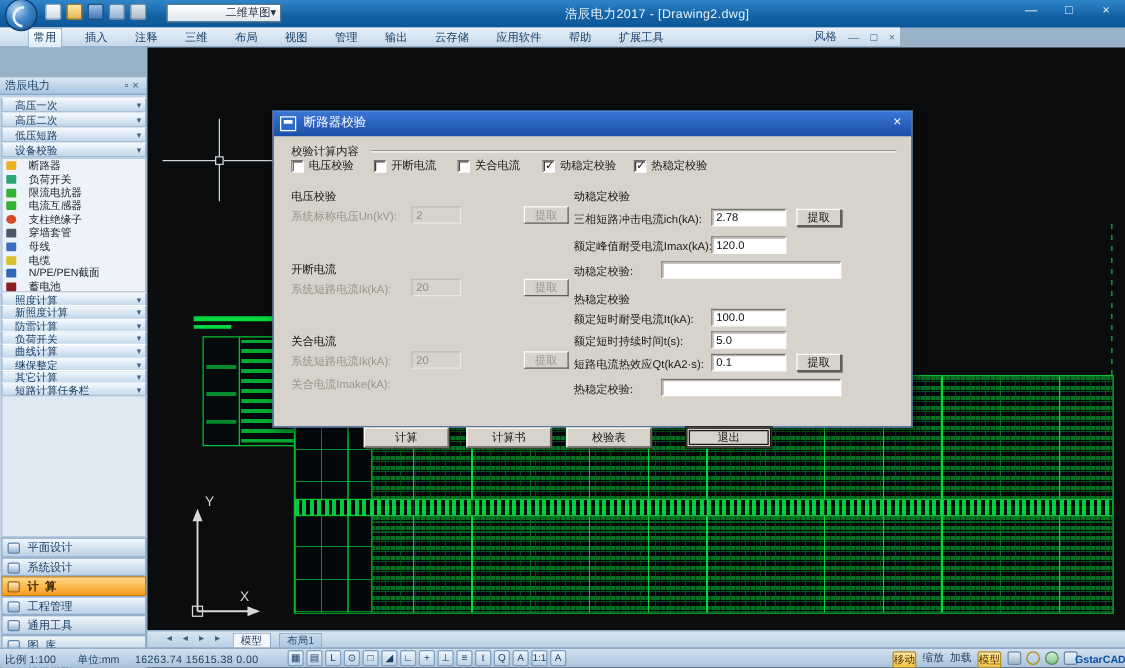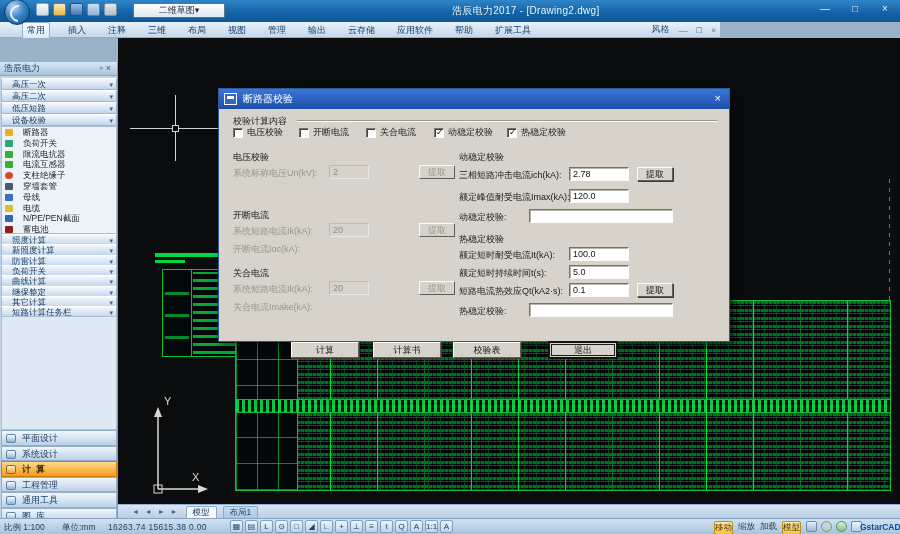--- a/index.html
+++ b/index.html
@@ -15,21 +15,21 @@
   .logo::after{content:"";position:absolute;left:5px;top:5px;width:13px;height:13px;border-radius:50%;
     border:2px solid #e9f3fc;border-right-color:transparent;border-bottom-color:transparent;transform:rotate(-40deg);}
   .qat{position:absolute;left:36px;top:3px;display:flex;gap:4px;}
   .qicon{width:13px;height:13px;border-radius:2px;display:inline-block;}
   .qi-new{background:linear-gradient(#fdfdfd,#cfd8e2);border:1px solid #8aa5bd;}
   .qi-open{background:linear-gradient(#ffe9a8,#e3b54f);border:1px solid #9a7a2c;}
   .qi-save{background:linear-gradient(#9fc3e8,#3f77b4);border:1px solid #25507e;}
   .qi-undo{background:linear-gradient(#cfe0f0,#8fb2d4);border:1px solid #5d83a8;}
   .qi-plot{background:linear-gradient(#e3e9ef,#aebdcb);border:1px solid #7b91a5;}
   .ws-select{position:absolute;left:133px;top:3px;width:92px;height:15px;background:linear-gradient(#ffffff,#dfe6ee);
-    border:1px solid #56788f;color:#1c2e40;font-size:9px;line-height:13px;padding:0 3px;display:flex;justify-content:center;}
+    border:1px solid #56788f;color:#1c2e40;font-size:9px;line-height:13px;padding:0 3px;display:flex;justify-content:flex-end;}
   .win-title{position:absolute;left:452px;top:4px;font-size:10px;color:#eaf3fb;letter-spacing:.3px;}
   .winbtns{position:absolute;right:6px;top:3px;display:flex;gap:12px;font-size:10px;color:#e8f1fa;}
   .winbtns span{width:18px;text-align:center;}
 
   
   .ribbonrow{position:absolute;left:0;top:22px;width:720px;height:16px;
     background:linear-gradient(#eaf2fa,#c4d7ea);border-bottom:1px solid #8fb0cf;font-family:Liberation Serif, serif;}
   .rtabs{position:absolute;left:22px;top:0;display:flex;gap:14px;height:16px;align-items:center;}
   .rtab{font-size:9px;color:#173f68;padding:1px 4px;white-space:nowrap;}
   .rtab.active{background:linear-gradient(#fdfeff,#dcebf8);border:1px solid #8fb0cf;border-bottom:none;border-radius:2px 2px 0 0;color:#0d3257;}
@@ -313,23 +313,20 @@
         <span class="dl dis">系统标称电压Un(kV):</span>
         <span class="dfield dis" style="left:96px;width:40px">2</span>
         <span class="xbtn dis" style="left:186px;width:36px">提取</span>
       </div>
 
       <span class="gtitle" style="left:14px;top:100px">开断电流</span>
       <div class="drow" style="left:14px;top:114px;width:222px">
         <span class="dl dis">系统短路电流Ik(kA):</span>
         <span class="dfield dis" style="left:96px;width:40px">20</span>
         <span class="xbtn dis" style="left:186px;width:36px">提取</span>
-      </div>
-      <div class="drow" style="left:14px;top:132px;width:222px">
-        <span class="dl dis">开断电流Ioc(kA):</span>
       </div>
 
       <span class="gtitle" style="left:14px;top:158px">关合电流</span>
       <div class="drow" style="left:14px;top:172px;width:222px">
         <span class="dl dis">系统短路电流Ik(kA):</span>
         <span class="dfield dis" style="left:96px;width:40px">20</span>
         <span class="xbtn dis" style="left:186px;width:36px">提取</span>
       </div>
       <div class="drow" style="left:14px;top:190px;width:222px">
         <span class="dl dis">关合电流Imake(kA):</span>

